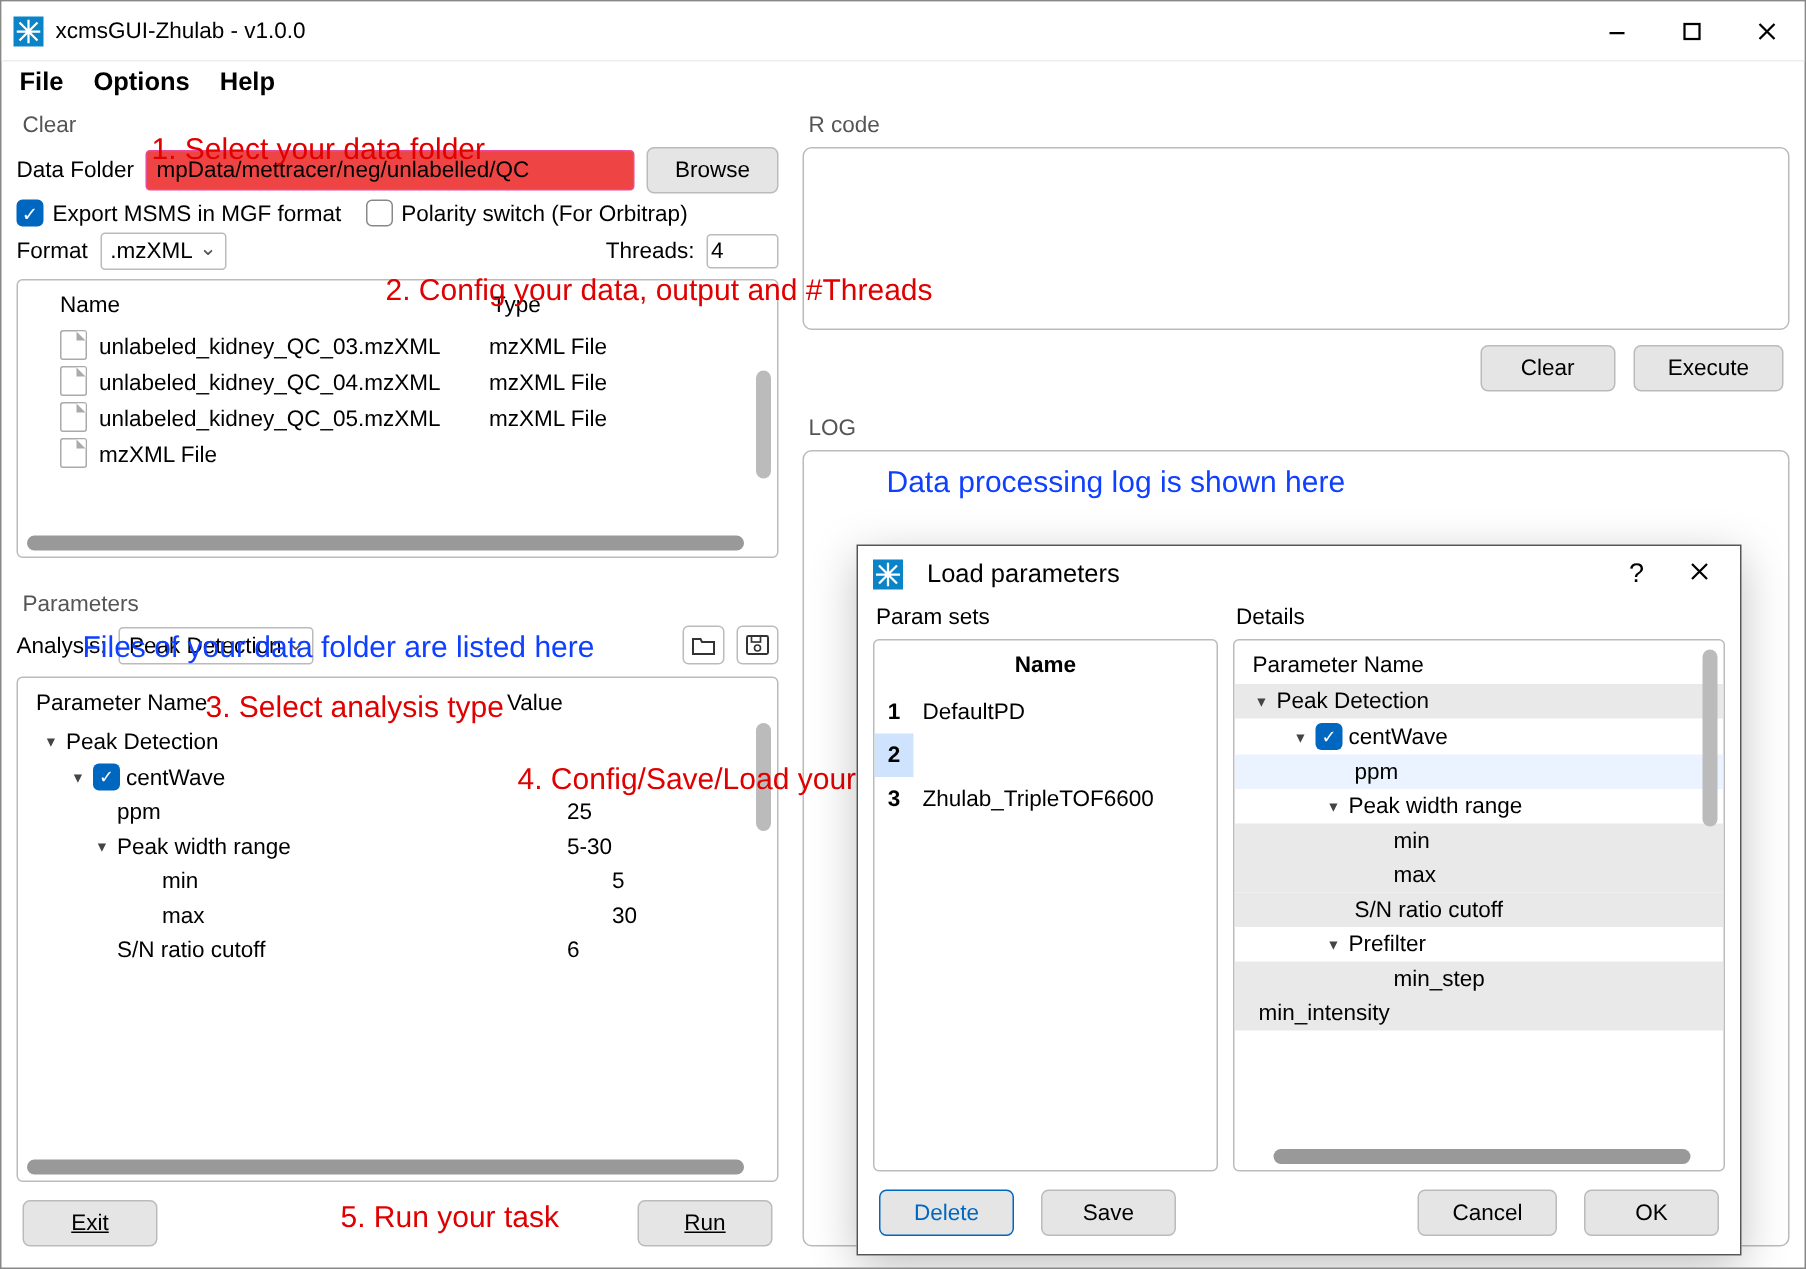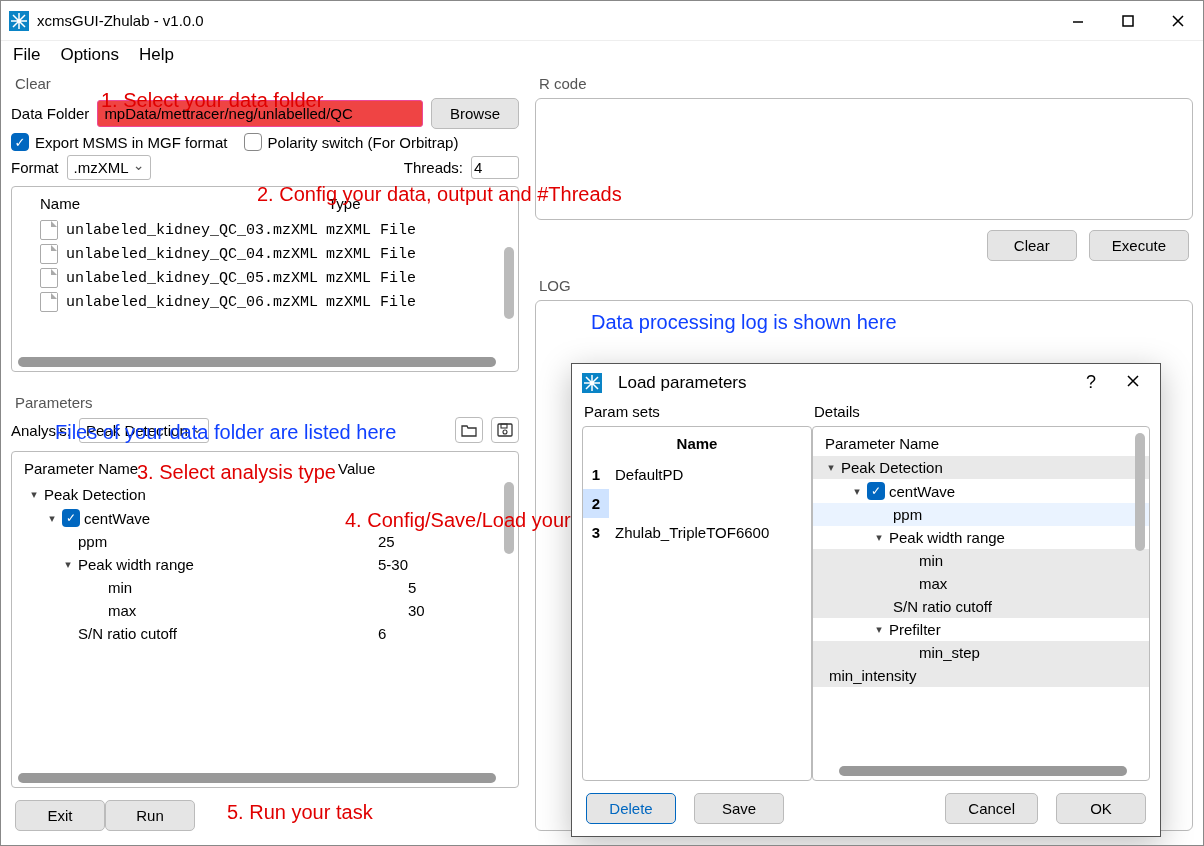--- a/index.html
+++ b/index.html
@@ -39,21 +39,21 @@
     display: flex; align-items: center; justify-content: center;
     font-size: 16px;
     cursor: default;
   }
   .menubar {
     display: flex;
     gap: 20px;
     padding: 4px 12px 8px 12px;
     font-size: 17px;
   }
-  .menubar span { cursor: default; }
+  .menubar span { cursor: default; font-weight: bold; }
   .main-split {
     display: flex;
     height: calc(100% - 40px - 36px);
   }
   .left-col {
     width: 528px;
     padding: 0 10px 10px 10px;
     display: flex;
     flex-direction: column;
   }
@@ -145,23 +145,22 @@
   }
   .file-header {
     display: flex;
     padding: 2px 0 6px 28px;
     font-size: 15px;
   }
   .fh-name { width: 288px; }
   .fh-type { }
   .file-row {
     display: flex;
-    align-items: center;
+    align-items: flex-end;
     padding: 2px 0 2px 28px;
-    font-family: Liberation Mono, monospace;
   }
   .file-icon {
     width: 18px; height: 20px;
     border: 1px solid #aaa;
     border-radius: 2px;
     margin-right: 8px;
     position: relative;
     flex-shrink: 0;
     background: #fff;
   }
@@ -227,23 +226,24 @@
     text-align: center;
     font-size: 11px;
     color: #444;
   }
   .indent1 { padding-left: 34px; }
   .indent2 { padding-left: 66px; }
   .indent3 { padding-left: 96px; }
   .tree-label { width: 300px; display: flex; align-items: center; gap: 6px; }
   .bottom-row {
     display: flex;
-    justify-content: flex-start;
+    justify-content: space-between;
     align-items: center;
     padding: 8px 4px 0 4px;
+    text-decoration: underline;
   }
   .rcode-box {
     border: 1px solid #bbb;
     border-radius: 6px;
     height: 122px;
     background: #fff;
     margin-top: 4px;
   }
   .rcode-actions {
     display: flex;
@@ -283,20 +283,21 @@
     display: flex;
     align-items: center;
     padding: 8px 10px;
     gap: 8px;
   }
   .dialog-title { flex: 1; font-size: 17px; }
   .dialog-body {
     flex: 1;
     display: flex;
     padding: 0 10px;
+    gap: 10px;
   }
   .dcol {
     flex: 1;
     display: flex;
     flex-direction: column;
   }
   .dcol-label { padding: 2px 2px 6px 2px; }
   .dlist {
     border: 1px solid #bbb;
     border-radius: 4px;
@@ -437,21 +438,20 @@
                 <span class="fr-name">unlabeled_kidney_QC_04.mzXML</span>
                 <span class="fr-type">mzXML File</span>
               </div>
               <div class="file-row">
                 <span class="file-icon"></span>
                 <span class="fr-name">unlabeled_kidney_QC_05.mzXML</span>
                 <span class="fr-type">mzXML File</span>
               </div>
               <div class="file-row">
                 <span class="file-icon"></span>
-                <span class="fr-name">unlabeled_kidney_QC_06.mzXML</span>
                 <span class="fr-type">mzXML File</span>
               </div>
             </div>
         </div>
         <div class="scrollbar-v"></div>
         <div class="scrollbar-h"></div>
       </div>
     </fieldset>
 
     <fieldset class="params-box" style="margin-top:16px">

